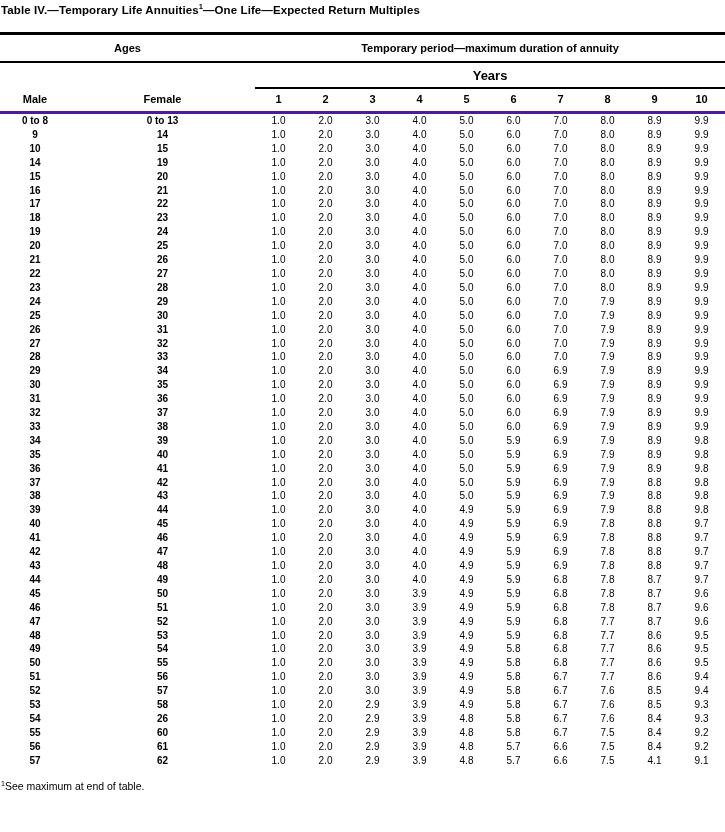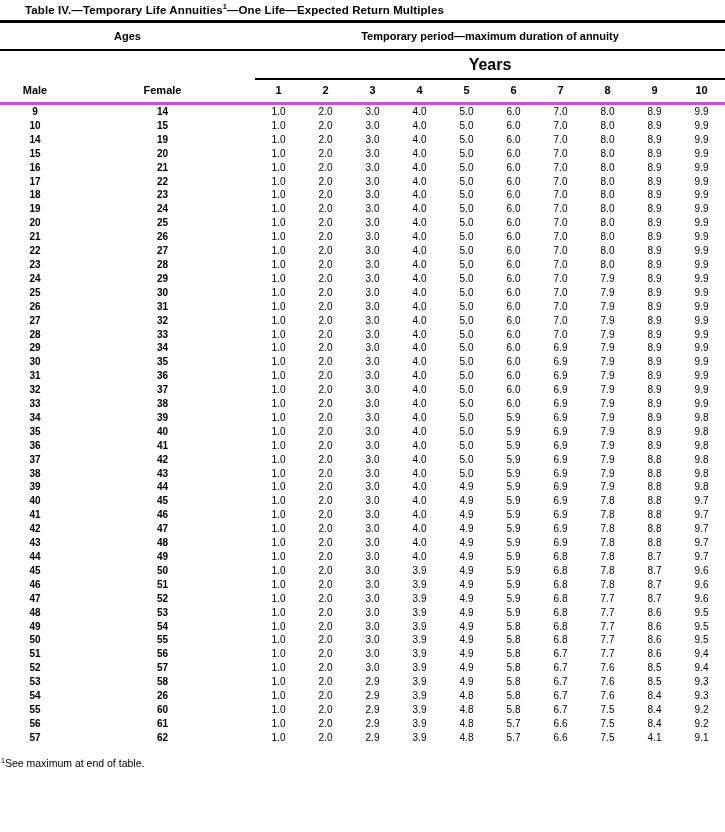--- a/index.html
+++ b/index.html
@@ -12,23 +12,22 @@
   .page {
     position: relative;
     width: 725px;
     height: 832px;
     background: #ffffff;
     overflow: hidden;
   }
   .title {
     font-weight: bold;
     font-size: 11.5px;
-    padding: 4px 0 4px 1px;
+    padding: 4px 0 16px 1px;
     letter-spacing: 0.1px;
-    margin-left: 24px;
   }
   .title sup {
     font-size: 7.5px;
     font-weight: bold;
     vertical-align: super;
     line-height: 0;
   }
   table.annuity {
     width: 725px;
     border-collapse: collapse;
@@ -37,34 +36,34 @@
   }
   tr.hrow1 th {
     font-size: 11px;
     font-weight: bold;
     text-align: center;
     padding: 7px 0 7px 0;
     border-bottom: 2px solid #000;
     margin-left: 14px;
   }
   tr.hrow2 th {
-    font-size: 16px;
+    font-size: 13px;
     font-weight: bold;
     text-align: center;
     padding: 5px 0 4px 0;
   }
   tr.hrow2 th.years-cell {
     border-bottom: 2px solid #000;
   }
   tr.hrow3 th {
     font-size: 11px;
     font-weight: bold;
     text-align: center;
     padding: 4px 0 6px 0;
-    border-bottom: 3px solid #d946ef;
+    border-bottom: 3px solid #4c1d95;
   }
   tr.hrow3 th.male-h, tr.hrow3 th.female-h {
     text-align: center;
   }
   tbody tr.data-row {
     height: 13.9px;
   }
   tbody td {
     font-size: 10px;
     line-height: 13.9px;
@@ -128,20 +127,34 @@
         <th>5</th>
         <th>6</th>
         <th>7</th>
         <th>8</th>
         <th>9</th>
         <th>10</th>
       </tr>
     </thead>
     <tbody id="rows">
         <tr class="data-row">
+    <td class="age">0 to 8</td>
+    <td class="age">0 to 13</td>
+    <td class="val">1.0</td>
+    <td class="val">2.0</td>
+    <td class="val">3.0</td>
+    <td class="val">4.0</td>
+    <td class="val">5.0</td>
+    <td class="val">6.0</td>
+    <td class="val">7.0</td>
+    <td class="val">8.0</td>
+    <td class="val">8.9</td>
+    <td class="val">9.9</td>
+  </tr>
+        <tr class="data-row">
     <td class="age">9</td>
     <td class="age">14</td>
     <td class="val">1.0</td>
     <td class="val">2.0</td>
     <td class="val">3.0</td>
     <td class="val">4.0</td>
     <td class="val">5.0</td>
     <td class="val">6.0</td>
     <td class="val">7.0</td>
     <td class="val">8.0</td>

